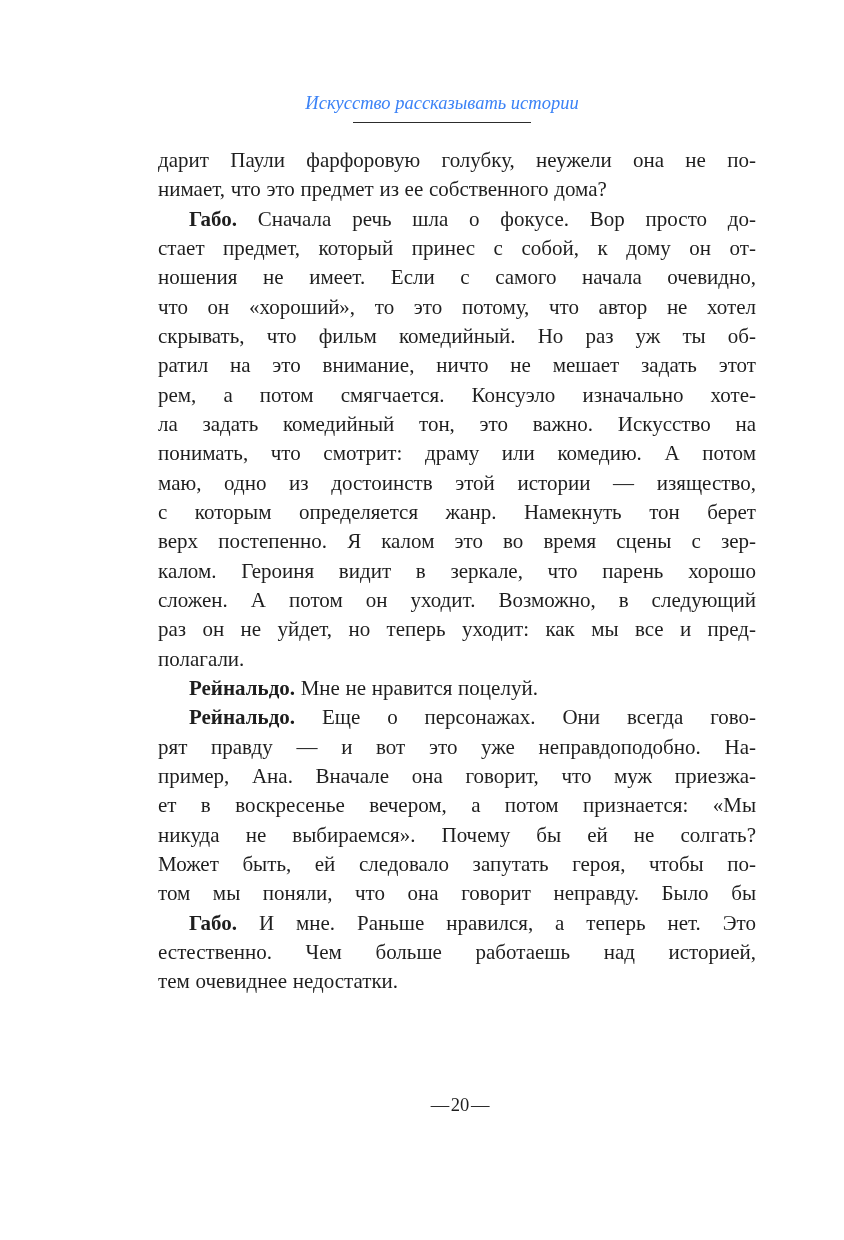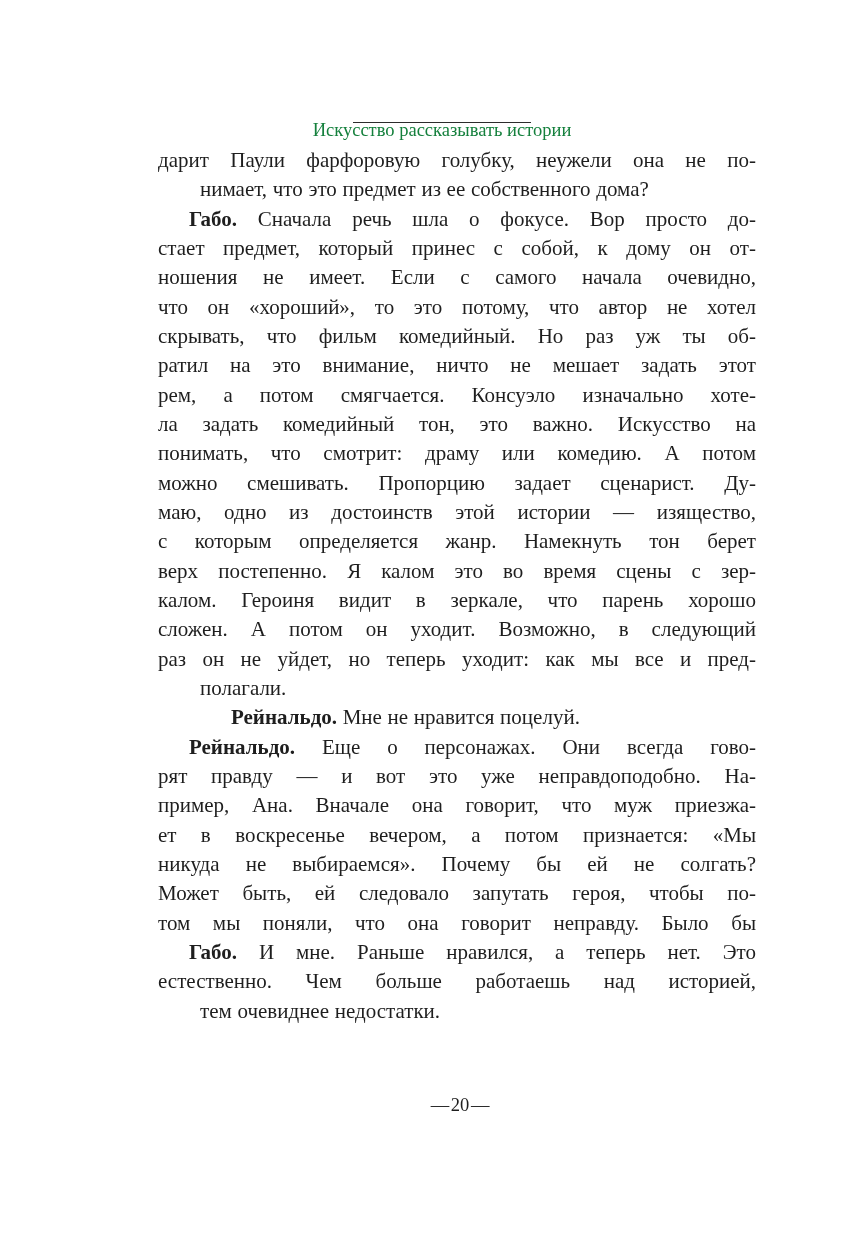--- a/index.html
+++ b/index.html
@@ -12,24 +12,24 @@
     position: relative;
     width: 844px; height: 1240px;
     background: #ffffff;
     color: #1e1e1e;
     overflow: hidden;
   }
   .running-head {
     position: absolute;
     top: 92px; left: 143px; width: 598px;
     text-align: center;
+    font-style: italic;
     font-size: 18.5px;
     line-height: 22px;
-    color: #15803d;
-    margin-top: 27px;
+    color: #3b82f6;
   }
   .header-rule {
     position: absolute;
     top: 122px; left: 353px; width: 178px;
     border: 0;
     border-top: 1.4px solid #2c2c2c;
     margin: 0;
   }
   .body-text {
     position: absolute;
@@ -38,21 +38,21 @@
     line-height: 29.34px;
   }
   .para { margin: 0; }
   .line {
     height: 29.34px;
     overflow: hidden;
     text-align: justify;
     text-align-last: justify;
     word-spacing: 0.02em;
   }
-  .line.end { text-align-last: left; margin-left: 42px; }
+  .line.end { text-align-last: left; }
   .para.indent .line:first-child { text-indent: 31px; }
   .line b { font-weight: 700; }
   .page-number {
     position: absolute;
     top: 1095px; left: 161px; width: 598px;
     text-align: center;
     font-size: 18.5px;
     color: #1e1e1e;
     word-spacing: -3px;
   }
@@ -71,21 +71,20 @@
       <div class="para indent">
         <div class="line"><b>Габо.</b> Сначала речь шла о фокусе. Вор просто до-</div>
         <div class="line">стает предмет, который принес с собой, к дому он от-</div>
         <div class="line">ношения не имеет. Если с самого начала очевидно,</div>
         <div class="line">что он «хороший», то это потому, что автор не хотел</div>
         <div class="line">скрывать, что фильм комедийный. Но раз уж ты об-</div>
         <div class="line">ратил на это внимание, ничто не мешает задать этот</div>
         <div class="line">рем, а потом смягчается. Консуэло изначально хоте-</div>
         <div class="line">ла задать комедийный тон, это важно. Искусство на</div>
         <div class="line">понимать, что смотрит: драму или комедию. А потом</div>
-        <div class="line">можно смешивать. Пропорцию задает сценарист. Ду-</div>
         <div class="line">маю, одно из достоинств этой истории — изящество,</div>
         <div class="line">с которым определяется жанр. Намекнуть тон берет</div>
         <div class="line">верх постепенно. Я калом это во время сцены с зер-</div>
         <div class="line">калом. Героиня видит в зеркале, что парень хорошо</div>
         <div class="line">сложен. А потом он уходит. Возможно, в следующий</div>
         <div class="line">раз он не уйдет, но теперь уходит: как мы все и пред-</div>
         <div class="line end">полагали.</div>
       </div>
       <div class="para indent">
         <div class="line end"><b>Рейнальдо.</b> Мне не нравится поцелуй.</div>

